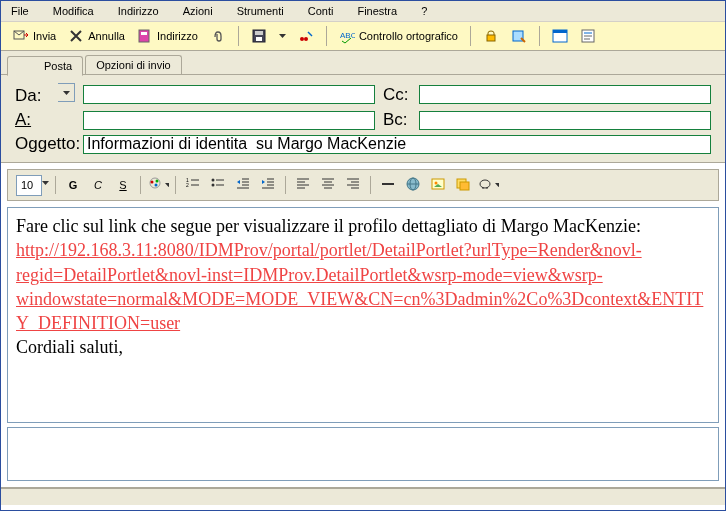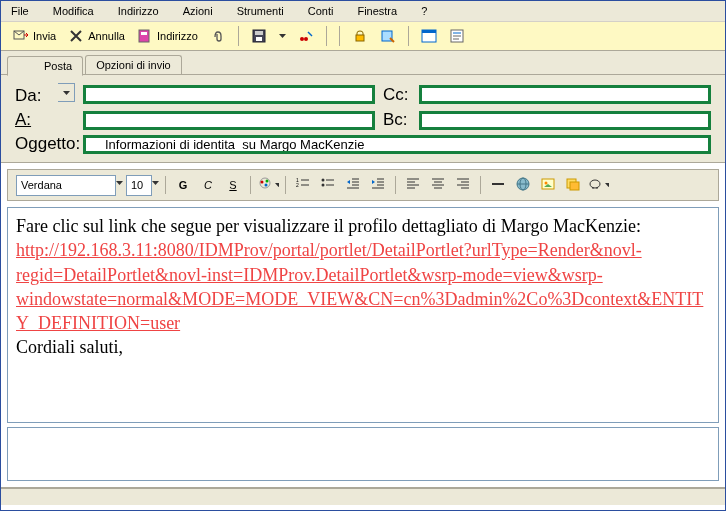--- a/index.html
+++ b/index.html
@@ -8,21 +8,21 @@
 .menubar span { padding: 2px 6px; cursor: default; }
 .toolbar { background: #fef9c3; padding: 4px 8px; display: flex; align-items: center; gap: 4px; border-bottom: 1px solid #aca899; }
 .tb-btn { display: inline-flex; align-items: center; gap: 4px; padding: 2px 4px; cursor: pointer; }
 .tb-sep { width: 1px; height: 20px; background: #aca899; margin: 0 4px; }
 .icon { width: 16px; height: 16px; display: inline-block; }
 .tabs { background: #ece9d8; padding: 4px 6px 0 6px; display: flex; gap: 2px; border-bottom: 1px solid #aca899; }
 .tab { padding: 3px 10px; background: #ece9d8; border: 1px solid #aca899; border-bottom: none; border-radius: 3px 3px 0 0; cursor: pointer; position: relative; }
 .tab.active { background: #ece9d8; top: 1px; border-bottom: 1px solid #ece9d8; margin-bottom: -1px; font-weight: normal; padding-left: 36px; }
 .header-fields { background: #ece9d8; padding: 8px 14px; display: grid; grid-template-columns: 60px 1fr 28px 1fr; grid-gap: 4px 8px; align-items: center; border-bottom: 1px solid #aca899; }
 .field-label { font-size: 17px; text-align: left; }
-.field-input { height: 19px; border: 3px solid #15803d; background: #fff; padding: 1px 19px; font-size: 13px; font-family: inherit; }
+.field-input { height: 19px; border: 1px solid #15803d; background: #fff; padding: 1px 3px; font-size: 16px; font-family: inherit; }
 .combo { display: flex; }
 .combo .arrow { width: 17px; height: 19px; background: #ece9d8; border: 1px solid #7f9db9; border-left: none; display: flex; align-items: center; justify-content: center; cursor: pointer; }
 .arrow svg { width: 7px; height: 4px; }
 .format-bar { background: #ece9d8; padding: 4px 8px; display: flex; align-items: center; gap: 3px; border: 1px solid #aca899; margin: 6px; }
 .fb-sep { width: 1px; height: 18px; background: #aca899; margin: 0 3px; }
 .fb-combo { display: flex; height: 21px; }
 .fb-combo input { border: 1px solid #7f9db9; background: #fff; padding: 1px 4px; font-size: 11px; font-family: inherit; }
 .fb-btn { width: 22px; height: 22px; display: flex; align-items: center; justify-content: center; cursor: pointer; }
 .body-wrap { margin: 0 6px 6px 6px; }
 .body-area { border: 1px solid #7f9db9; background: #fff; height: 216px; padding: 6px 8px; font-family: "Times New Roman", serif; font-size: 18px; line-height: 1.35; overflow-y: scroll; word-wrap: break-word; }
@@ -86,20 +86,27 @@
       </svg>
     </div>
   <div class="tb-btn">
     <span class="icon"><svg viewBox="0 0 16 16">
           <circle cx="4" cy="11" r="2" fill="#c00"></circle>
           <circle cx="8" cy="11" r="2" fill="#c00"></circle>
           <path d="M10 4 L14 8" stroke="#06c" stroke-width="1.5"></path>
         </svg></span>
   </div>
   <div class="tb-sep"></div>
+  <div class="tb-btn">
+    <span class="icon"><svg viewBox="0 0 16 16">
+          <text x="1" y="10" font-size="8" fill="#06c">ABC</text>
+          <path d="M3 13 L6 15 L12 10" stroke="#090" fill="none"></path>
+        </svg></span>
+    <span>Controllo ortografico</span>
+  </div>
   <div class="tb-sep"></div>
   <div class="tb-btn">
     <span class="icon"><svg viewBox="0 0 16 16">
           <rect x="4" y="7" width="8" height="6" fill="#fb0" stroke="#860"></rect>
           <path d="M5 7 L5 5 Q5 3 8 3 Q11 3 11 5 L11 7" fill="none" stroke="#860"></path>
         </svg></span>
   </div>
   <div class="tb-btn">
     <span class="icon"><svg viewBox="0 0 16 16">
           <rect x="2" y="3" width="10" height="10" fill="#adf" stroke="#06c"></rect>
@@ -145,26 +152,20 @@
   <input class="field-input" value="" style="">
   <span class="field-label">Bc:</span>
   <input class="field-input" value="" style="">
 
   <span class="field-label">Oggetto:</span>
   <input class="field-input" style="grid-column: 2 / 5;" value="Informazioni di identita  su Margo MacKenzie">
 </div>
 
 <div class="format-bar">
   <div class="fb-combo">
-    <input style="width: 100px;" value="Verdana">
-    <div class="arrow"><svg>
-          <path d="M0 0 L7 0 L3.5 4 Z" fill="#333"></path>
-        </svg></div>
-  </div>
-  <div class="fb-combo">
     <input style="width: 26px;" value="10">
     <div class="arrow"><svg>
           <path d="M0 0 L7 0 L3.5 4 Z" fill="#333"></path>
         </svg></div>
   </div>
   <div class="fb-sep"></div>
   <div class="fb-btn">
       <b>G</b>
     </div>
   <div class="fb-btn">

